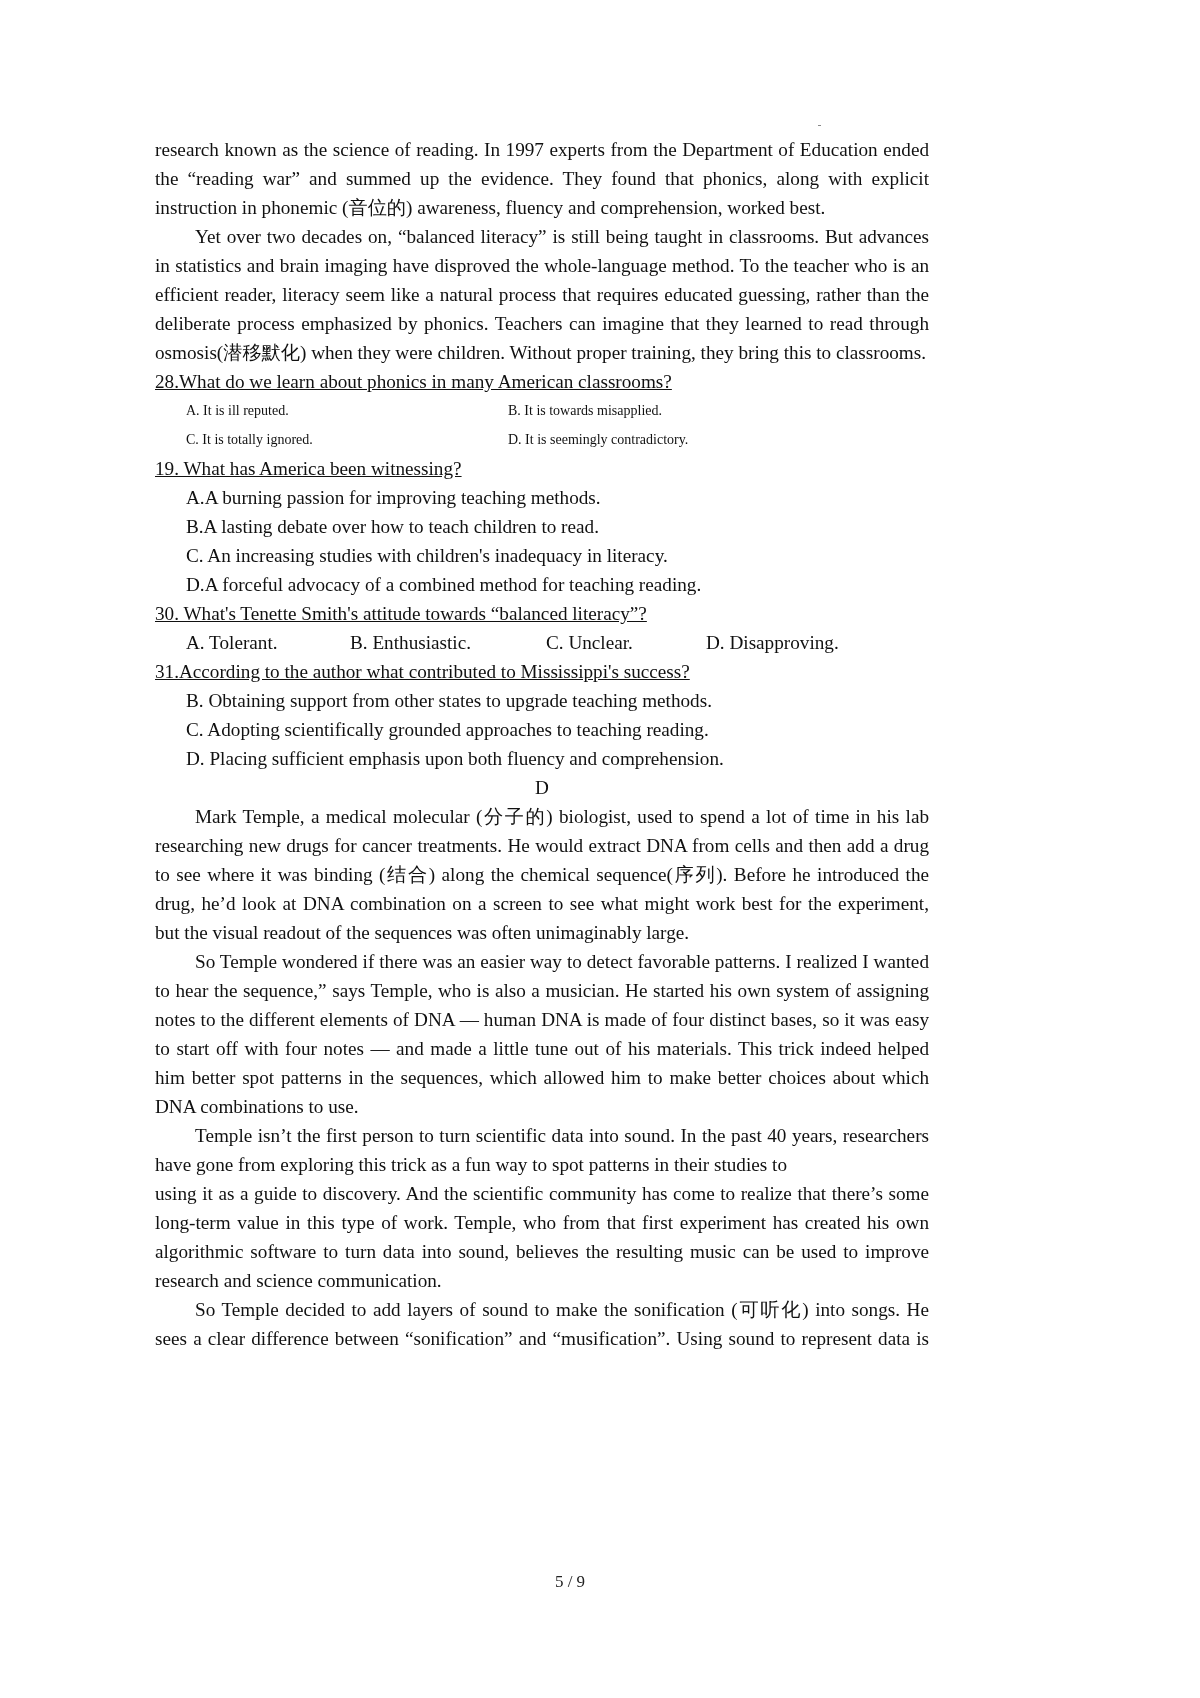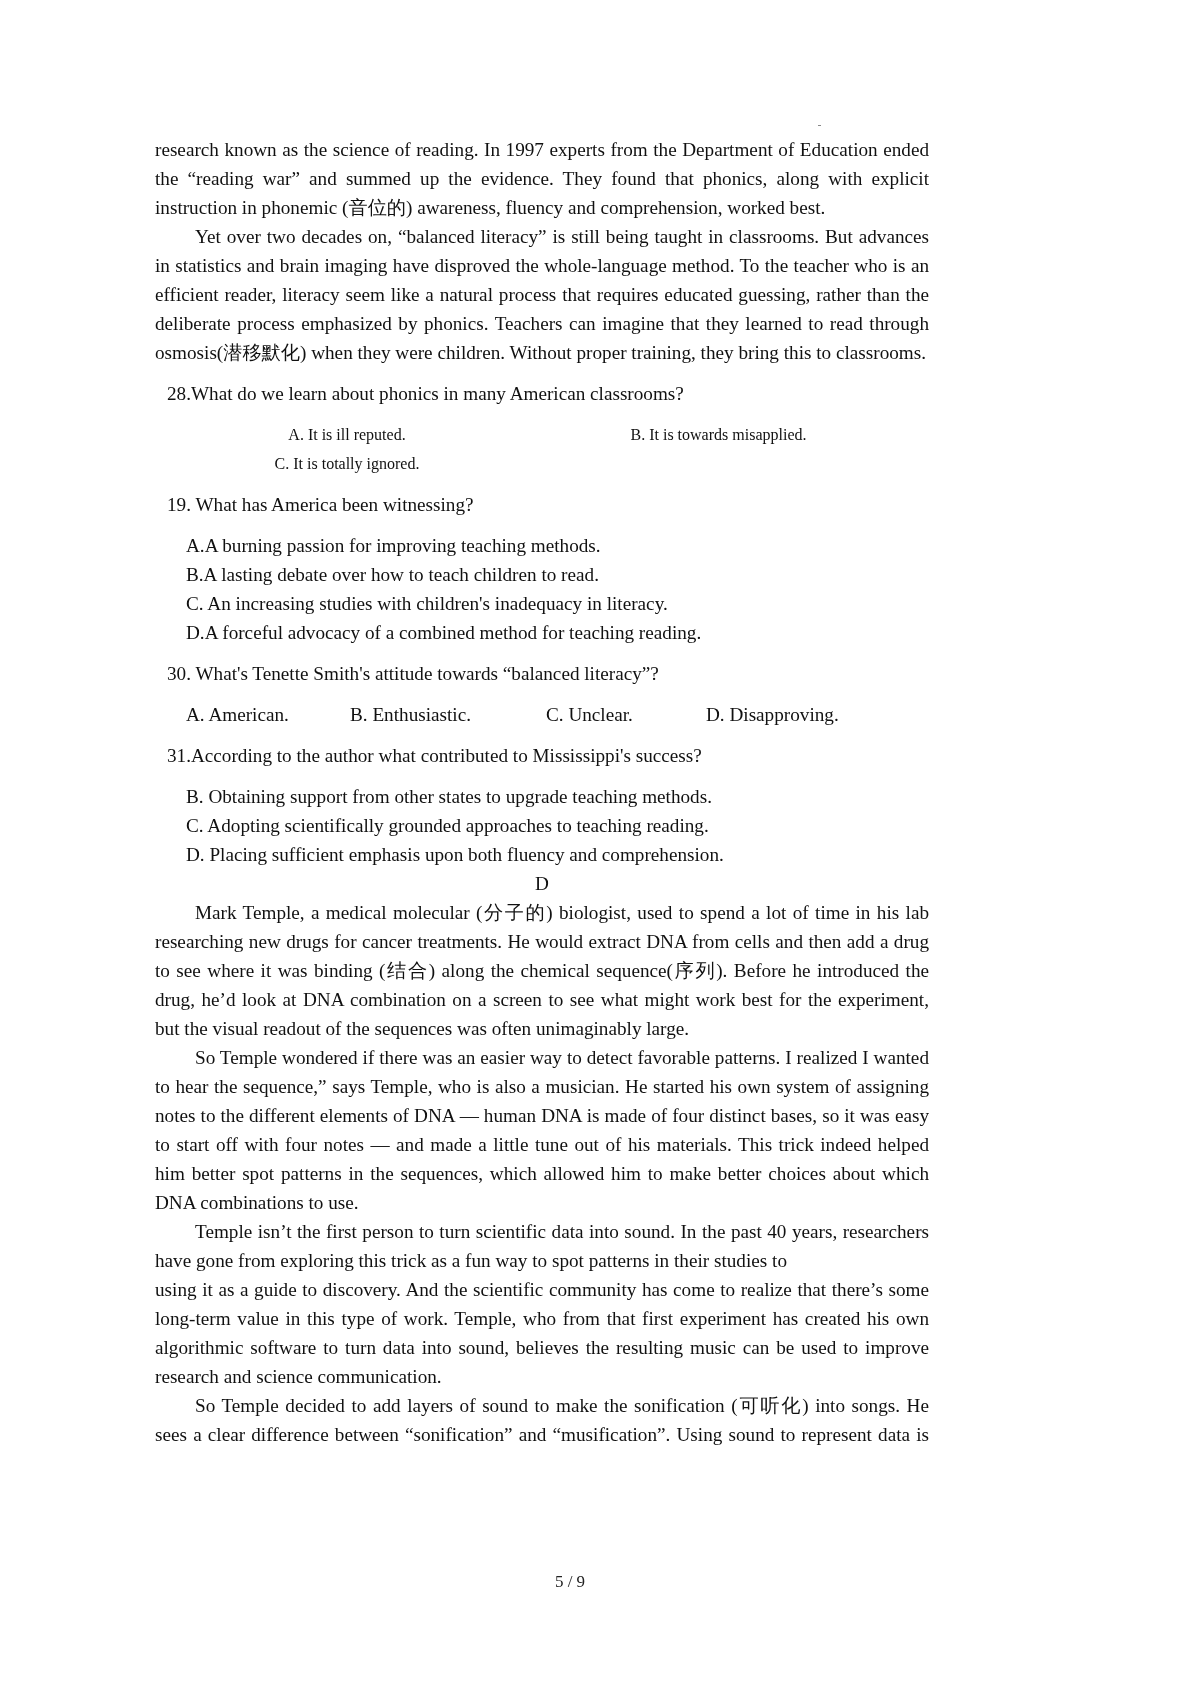--- a/index.html
+++ b/index.html
@@ -27,36 +27,36 @@
       line-height: 29px;
       text-align: justify;
       text-align-last: left;
     }
     .indent {
       text-indent: 40px;
     }
     .question {
       font-size: 19.2px;
       line-height: 29px;
-      margin: 12px;
+      margin: 0;
+      text-decoration: underline;
     }
     .options {
       padding-left: 31px;
     }
     .opt {
       font-size: 19.2px;
       line-height: 29px;
     }
     .opt-grid-2 {
       display: grid;
       grid-template-columns: 322px 1fr;
       padding-left: 31px;
-      font-size: 16px;
+      font-size: 14px;
       line-height: 29px;
-      text-align: center;
     }
     .opt-grid-4 {
       display: grid;
       grid-template-columns: 164px 196px 160px 1fr;
       padding-left: 31px;
       font-size: 19.2px;
       line-height: 29px;
     }
     .section-title {
       text-align: center;
@@ -93,37 +93,38 @@
     <p>research known as the science of reading. In 1997 experts from the Department of Education ended the “reading war” and summed up the evidence. They found that phonics, along with explicit instruction in phonemic (音位的) awareness, fluency and comprehension, worked best.</p>
     <p class="indent">Yet over two decades on, “balanced literacy” is still being taught in classrooms. But advances in statistics and brain imaging have disproved the whole-language method. To the teacher who is an efficient reader, literacy seem like a natural process that requires educated guessing, rather than the deliberate process emphasized by phonics. Teachers can imagine that they learned to read through osmosis(潜移默化) when they were children. Without proper training, they bring this to classrooms.</p>
   </div>
 
   <div>
     <div class="question">28.What do we learn about phonics in many American classrooms?</div>
     <div class="opt-grid-2">
       <span>A. It is ill reputed.</span>
       <span>B. It is towards misapplied.</span>
       <span>C. It is totally ignored.</span>
+      <span>D. It is seemingly contradictory.</span>
     </div>
   </div>
 
   <div>
     <div class="question">19. What has America been witnessing?</div>
     <div class="options">
       <div class="opt">A.A burning passion for improving teaching methods.</div>
       <div class="opt">B.A lasting debate over how to teach children to read.</div>
       <div class="opt">C. An increasing studies with children's inadequacy in literacy.</div>
       <div class="opt">D.A forceful advocacy of a combined method for teaching reading.</div>
     </div>
   </div>
 
   <div>
     <div class="question">30. What's Tenette Smith's attitude towards “balanced literacy”?</div>
     <div class="opt-grid-4">
-      <span>A. American.</span>
+      <span>A. Tolerant.</span>
       <span>B. Enthusiastic.</span>
       <span>C. Unclear.</span>
       <span>D. Disapproving.</span>
     </div>
   </div>
 
   <div>
     <div class="question">31.According to the author what contributed to Mississippi's success?</div>
     <div class="options">
       <div class="opt">B. Obtaining support from other states to upgrade teaching methods.</div>

